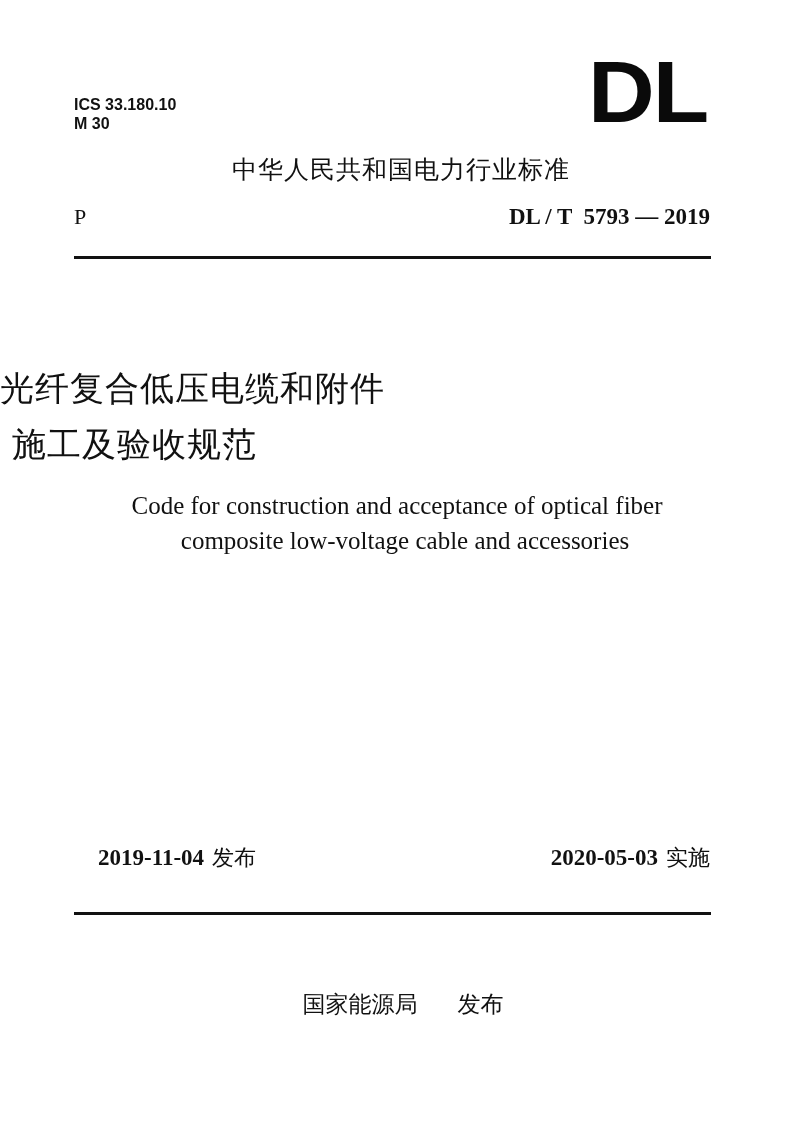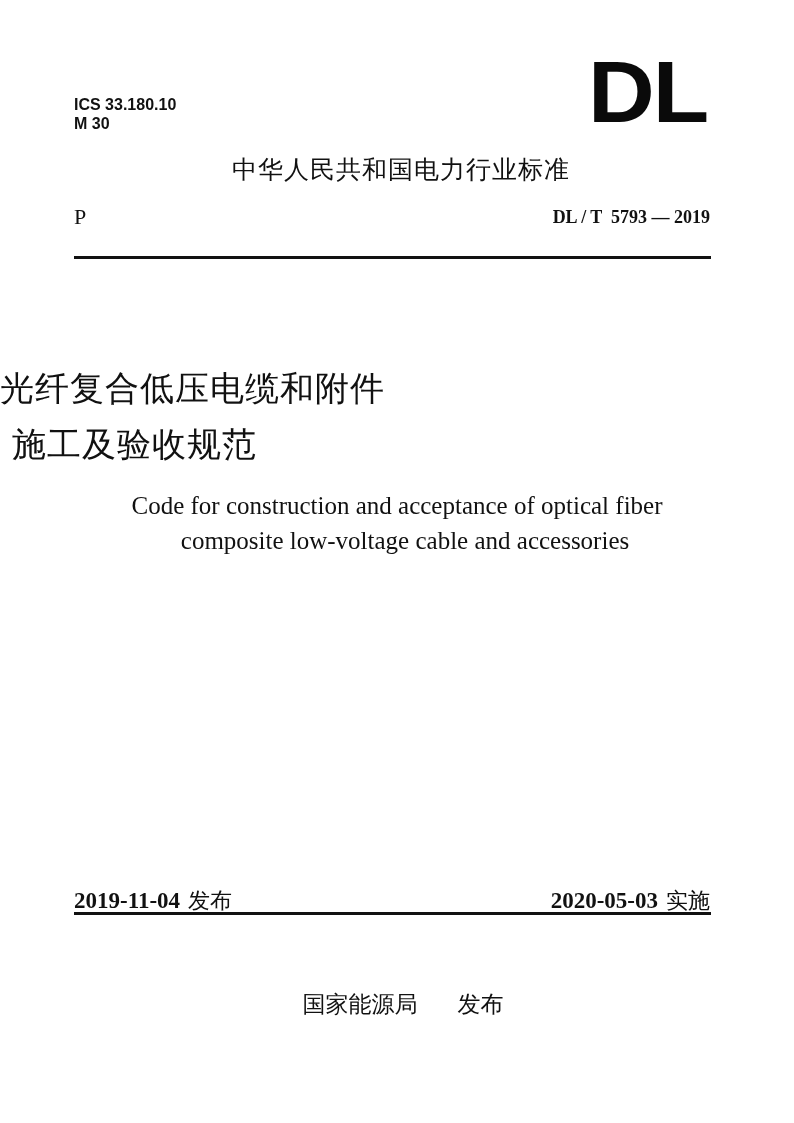--- a/index.html
+++ b/index.html
@@ -48,21 +48,21 @@
     .cls {
       left: 74px; top: 204px;
       font-family: "Liberation Serif", serif;
       font-size: 22px;
       line-height: 26px;
     }
     .stdno {
       right: 84px; top: 204px;
       font-family: "Liberation Serif", serif;
       font-weight: bold;
-      font-size: 18px;
+      font-size: 23px;
       line-height: 26px;
       white-space: pre;
     }
     .rule {
       left: 74px; width: 637px;
       height: 3px;
       background: #111111;
     }
     .title-zh {
       left: 0; width: 794px;
@@ -73,26 +73,27 @@
       letter-spacing: 1px;
     }
     .title-en {
       left: 0; width: 794px;
       text-align: center;
       font-family: "Liberation Serif", serif;
       font-size: 25px;
       line-height: 33px;
     }
     .date {
-      top: 887px;
+      top: 844px;
       font-family: "Liberation Serif", serif;
       font-weight: bold;
       font-size: 23px;
       line-height: 28px;
       white-space: nowrap;
+      margin-left: 24px;
     }
     .date .zh {
       font-family: "DejaVu Sans", sans-serif;
       font-weight: normal;
       font-size: 22px;
       margin-left: 8px;
     }
     .issuer {
       left: 0; width: 794px; top: 990px;
       text-align: center;

